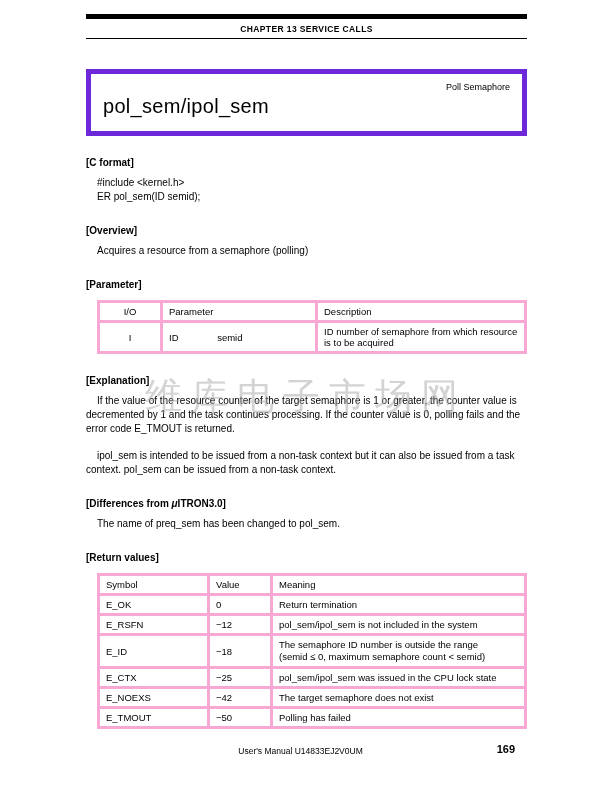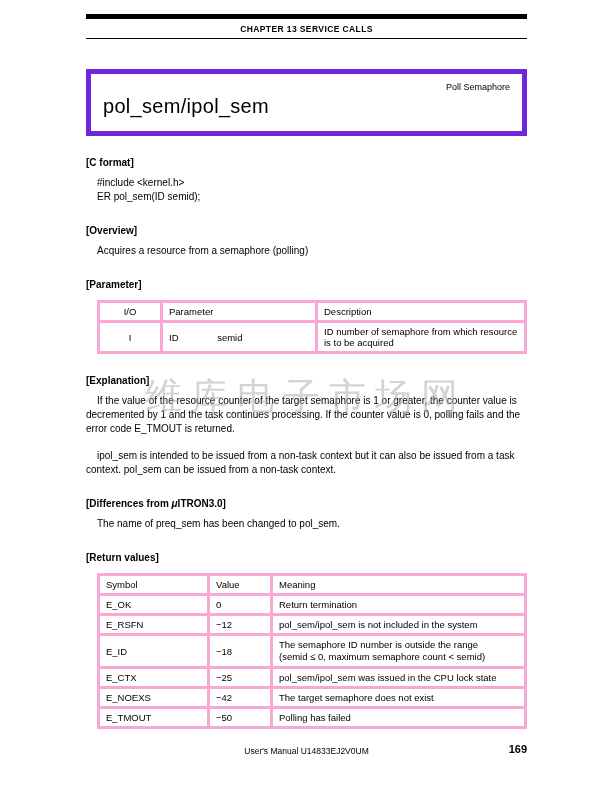--- a/index.html
+++ b/index.html
@@ -53,21 +53,21 @@
   
   .watermark {
     position: absolute; top: 372px; left: 50%;
     transform: translateX(-50%);
     font-size: 37px; letter-spacing: 9px; white-space: nowrap;
     color: rgba(168,168,168,0.5);
     pointer-events: none;
   }
   
   .footer {
-    position: absolute; left: 86px; right: 85px; bottom: 36px;
+    position: absolute; left: 86px; right: 97px; bottom: 36px;
     text-align: center; font-size: 8.5px;
   }
   .pagenum {
     position: absolute; right: 0; top: -3px;
     font-size: 11px; font-weight: bold;
   }
 </style>
 </head>
 <body>
 

